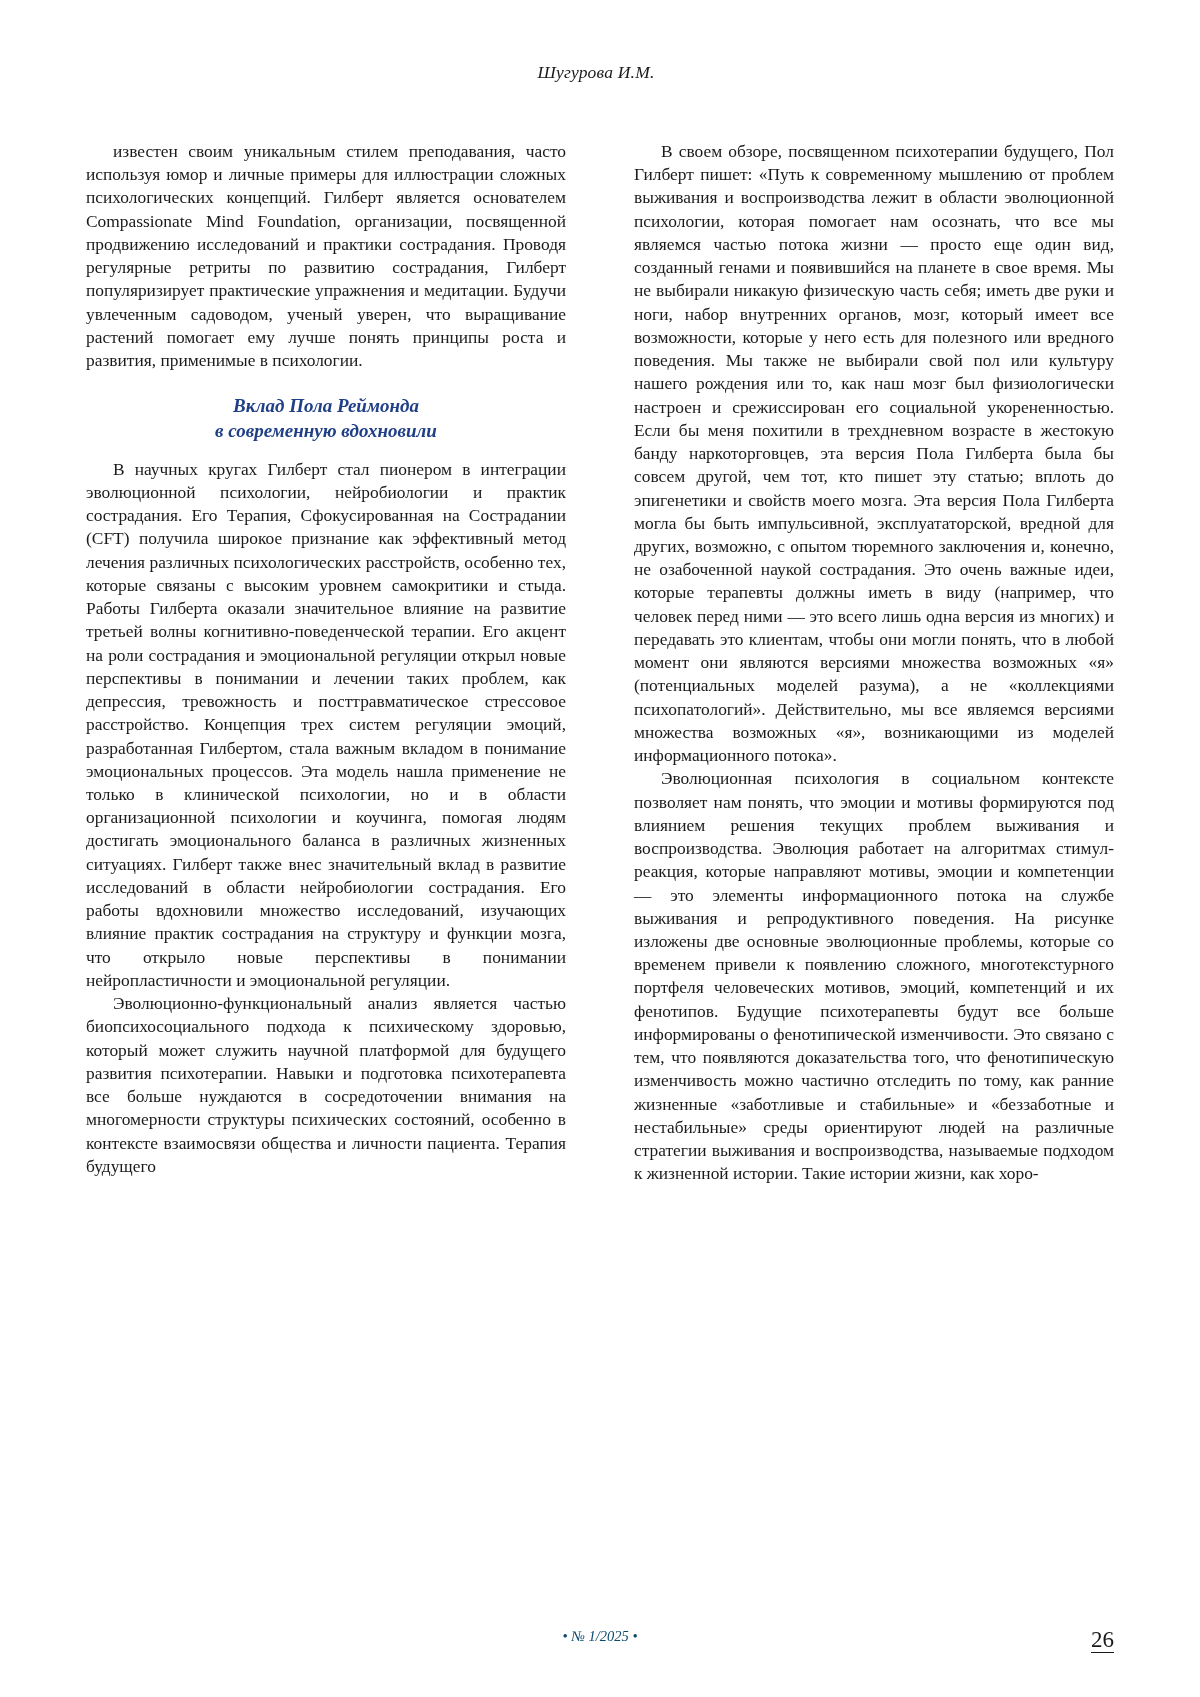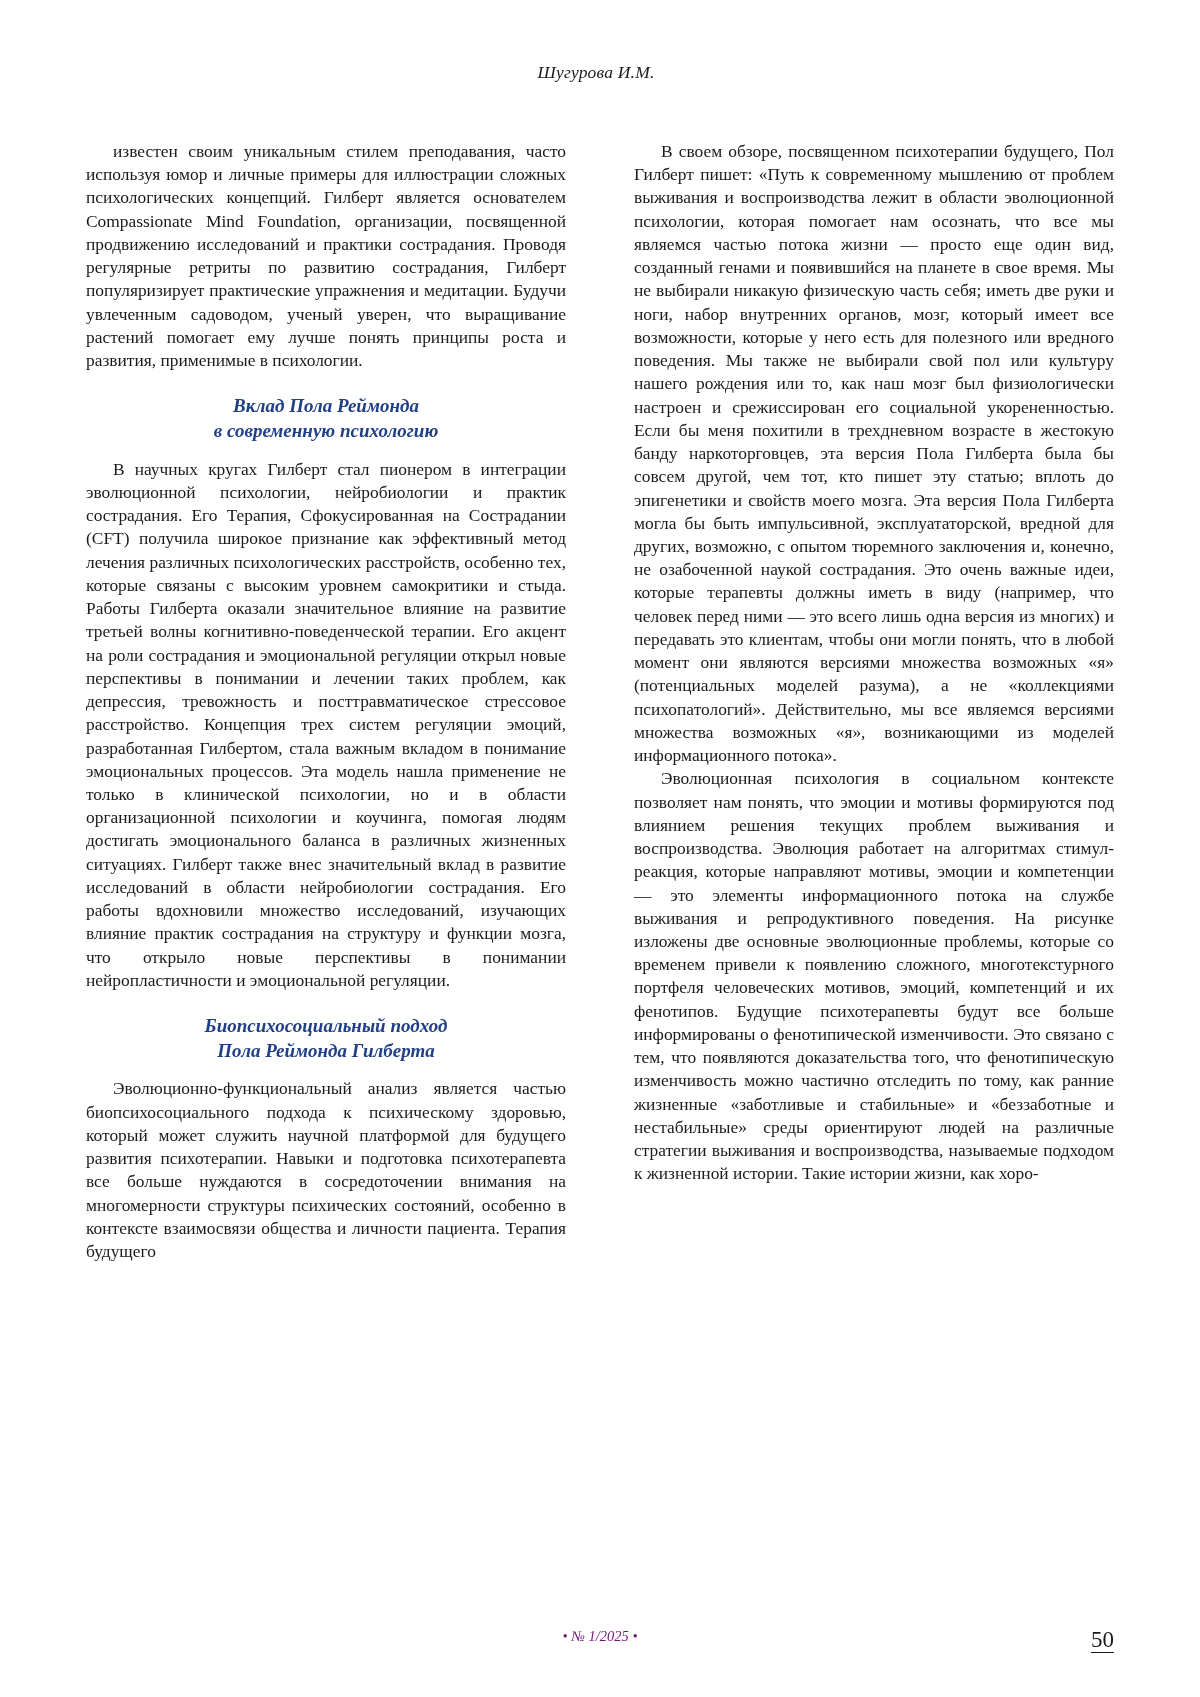--- a/index.html
+++ b/index.html
@@ -68,21 +68,21 @@
     display: block;
   }
   .footer {
     position: absolute;
     bottom: 52px;
     left: 0;
     right: 0;
     text-align: center;
     font-style: italic;
     font-size: 14.5px;
-    color: #701a75;
+    color: #0c4a6e;
   }
   .folio {
     position: absolute;
     bottom: 44px;
     right: 86px;
     font-size: 23px;
     font-family: "Liberation Serif", serif;
     color: #1a1a1a;
     border-bottom: 1.6px solid #1a1a1a;
     padding-bottom: 1px;
@@ -96,36 +96,32 @@
 
   <div class="running-head">Шугурова И.М.</div>
 
   <div class="columns">
 
     <div class="col">
       <p>известен своим уникальным стилем преподавания, часто используя юмор и личные примеры для иллюстрации сложных психологических концепций. Гилберт является основателем Compassionate Mind Foundation, организации, посвященной продвижению исследований и практики сострадания. Проводя регулярные ретриты по развитию сострадания, Гилберт популяризирует практические упражнения и медитации. Будучи увлеченным садоводом, ученый уверен, что выращивание растений помогает ему лучше понять принципы роста и развития, применимые в психологии.</p>
 
       <div class="section-title">
         <span class="ln">Вклад Пола Реймонда</span>
-        <span class="ln">в современную психологию</span>
+        <span class="ln">в современную вдохновили</span>
       </div>
 
       <p>В научных кругах Гилберт стал пионером в интеграции эволюционной психологии, нейробиологии и практик сострадания. Его Терапия, Сфокусированная на Сострадании (CFT) получила широкое признание как эффективный метод лечения различных психологических расстройств, особенно тех, которые связаны с высоким уровнем самокритики и стыда. Работы Гилберта оказали значительное влияние на развитие третьей волны когнитивно-поведенческой терапии. Его акцент на роли сострадания и эмоциональной регуляции открыл новые перспективы в понимании и лечении таких проблем, как депрессия, тревожность и посттравматическое стрессовое расстройство. Концепция трех систем регуляции эмоций, разработанная Гилбертом, стала важным вкладом в понимание эмоциональных процессов. Эта модель нашла применение не только в клинической психологии, но и в области организационной психологии и коучинга, помогая людям достигать эмоционального баланса в различных жизненных ситуациях. Гилберт также внес значительный вклад в развитие исследований в области нейробиологии сострадания. Его работы вдохновили множество исследований, изучающих влияние практик сострадания на структуру и функции мозга, что открыло новые перспективы в понимании нейропластичности и эмоциональной регуляции.</p>
 
-      <div class="section-title">
-        <span class="ln">Биопсихосоциальный подход</span>
-        <span class="ln">Пола Реймонда Гилберта</span>
-      </div>
 
       <p>Эволюционно-функциональный анализ является частью биопсихосоциального подхода к психическому здоровью, который может служить научной платформой для будущего развития психотерапии. Навыки и подготовка психотерапевта все больше нуждаются в сосредоточении внимания на многомерности структуры психических состояний, особенно в контексте взаимосвязи общества и личности пациента. Терапия будущего</p>
     </div>
 
     <div class="col">
       <p>В своем обзоре, посвященном психотерапии будущего, Пол Гилберт пишет: «Путь к современному мышлению от проблем выживания и воспроизводства лежит в области эволюционной психологии, которая помогает нам осознать, что все мы являемся частью потока жизни — просто еще один вид, созданный генами и появившийся на планете в свое время. Мы не выбирали никакую физическую часть себя; иметь две руки и ноги, набор внутренних органов, мозг, который имеет все возможности, которые у него есть для полезного или вредного поведения. Мы также не выбирали свой пол или культуру нашего рождения или то, как наш мозг был физиологически настроен и срежиссирован его социальной укорененностью. Если бы меня похитили в трехдневном возрасте в жестокую банду наркоторговцев, эта версия Пола Гилберта была бы совсем другой, чем тот, кто пишет эту статью; вплоть до эпигенетики и свойств моего мозга. Эта версия Пола Гилберта могла бы быть импульсивной, эксплуататорской, вредной для других, возможно, с опытом тюремного заключения и, конечно, не озабоченной наукой сострадания. Это очень важные идеи, которые терапевты должны иметь в виду (например, что человек перед ними — это всего лишь одна версия из многих) и передавать это клиентам, чтобы они могли понять, что в любой момент они являются версиями множества возможных «я» (потенциальных моделей разума), а не «коллекциями психопатологий». Действительно, мы все являемся версиями множества возможных «я», возникающими из моделей информационного потока».</p>
       <p>Эволюционная психология в социальном контексте позволяет нам понять, что эмоции и мотивы формируются под влиянием решения текущих проблем выживания и воспроизводства. Эволюция работает на алгоритмах стимул-реакция, которые направляют мотивы, эмоции и компетенции — это элементы информационного потока на службе выживания и репродуктивного поведения. На рисунке изложены две основные эволюционные проблемы, которые со временем привели к появлению сложного, многотекстурного портфеля человеческих мотивов, эмоций, компетенций и их фенотипов. Будущие психотерапевты будут все больше информированы о фенотипической изменчивости. Это связано с тем, что появляются доказательства того, что фенотипическую изменчивость можно частично отследить по тому, как ранние жизненные «заботливые и стабильные» и «беззаботные и нестабильные» среды ориентируют людей на различные стратегии выживания и воспроизводства, называемые подходом к жизненной истории. Такие истории жизни, как хоро-</p>
     </div>
 
   </div>
 
   <div class="footer">•  № 1/2025  •</div>
-  <div class="folio">50</div>
+  <div class="folio">26</div>
 
 </div>
 
 </body></html>

